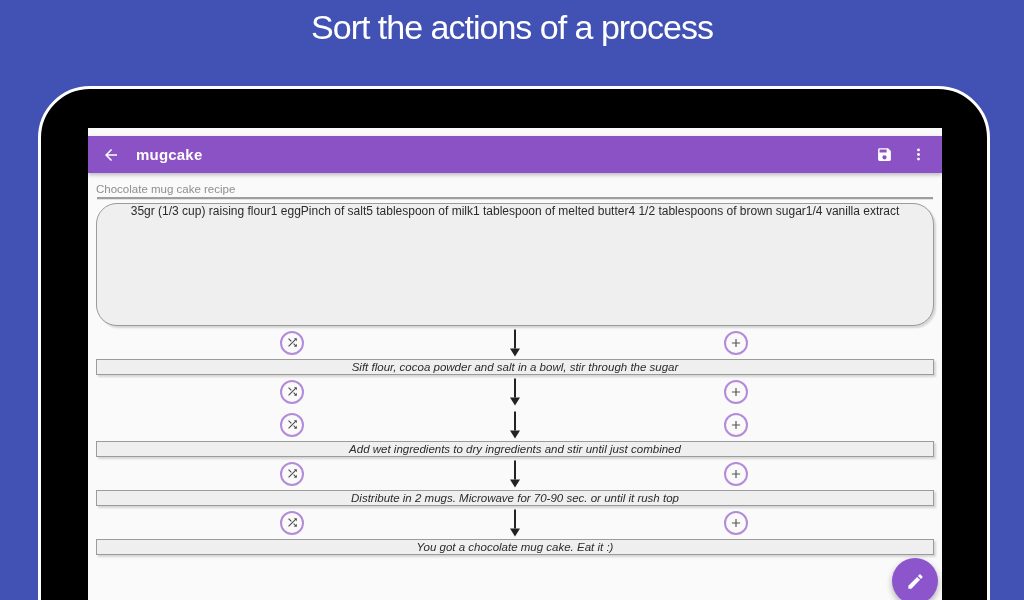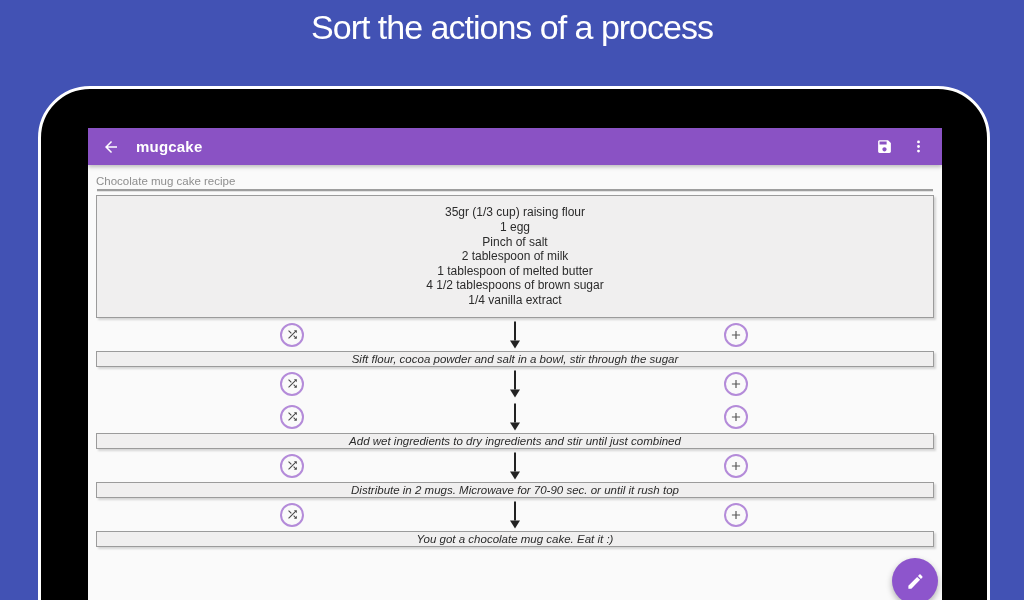--- a/index.html
+++ b/index.html
@@ -30,42 +30,42 @@
     background:#000;border:3px solid #fff;border-radius:52px;
   }
   .screen{
     position:absolute;left:88px;top:128px;width:854px;height:472px;
     background:var(--screen-bg);overflow:hidden;
   }
   .appbar{
     height:37px;background:var(--appbar-bg);
     display:flex;align-items:center;padding:15px 14px;
     box-shadow:0 2px 4px rgba(0,0,0,0.25);
-    position:relative;z-index:5;
+    position:relative;z-index:5;margin-top:8px;
   }
   .appbar .back{width:18px;height:18px;margin-right:16px;cursor:pointer;display:flex;align-items:center;}
   .appbar-title{color:#fff;font-size:15px;font-weight:700;letter-spacing:.2px;}
   .appbar .spacer{flex:1;}
   .appbar .action{width:20px;height:20px;display:flex;align-items:center;justify-content:center;cursor:pointer;}
   .appbar .action + .action{margin-left:14px;}
   .content{position:relative;padding:0 8px;}
   .recipe-title{
     margin-top:10px;
     color:#8e8e8e;font-size:11.5px;
   }
   .divider{height:3px;background:#9e9e9e;border-bottom:1px solid #e2e2e2;margin:2px 1px 0 1px;}
   .box{
     background:var(--box-bg);
     border:1px solid var(--box-border);
     box-shadow:2px 2px 2px rgba(0,0,0,0.15);
     width:100%;
   }
   .ingredients-box{
     margin-top:3px;height:123px;
-    display:flex;flex-direction:column;justify-content:center;
+    display:flex;flex-direction:row;justify-content:center;border-radius:21px;
   }
   .ing-line{
     text-align:center;font-size:12px;line-height:14.6px;color:var(--text-dark);
   }
   .connector{height:33px;position:relative;}
   .circle-btn{
     position:absolute;top:50%;transform:translateY(-50%);
     width:24px;height:24px;border-radius:50%;
     border:2px solid var(--ring);
     display:flex;align-items:center;justify-content:center;
@@ -126,21 +126,21 @@
   </div>
 
   <div class="content">
     <div class="recipe-title">Chocolate mug cake recipe</div>
     <div class="divider"></div>
     <div id="flow">
       <div class="box ingredients-box" id="ingredients-box">
           <div class="ing-line">35gr (1/3 cup) raising flour</div>
           <div class="ing-line">1 egg</div>
           <div class="ing-line">Pinch of salt</div>
-          <div class="ing-line">2 tablespoon of milk</div>
+          <div class="ing-line">5 tablespoon of milk</div>
           <div class="ing-line">1 tablespoon of melted butter</div>
           <div class="ing-line">4 1/2 tablespoons of brown sugar</div>
           <div class="ing-line">1/4 vanilla extract</div>
         </div>
     <div class="connector">
           <span class="circle-btn shuffle">
             <span style="display:flex;">
               <svg viewBox="0 0 24 24" width="13" height="13">
                 <path fill="#4a4a4a" d="M10.59 9.17 5.41 4 4 5.41l5.17 5.17 1.42-1.41zM14.5 4l2.04 2.04L4 18.59 5.41 20 17.96 7.46 20 9.5V4h-5.5zm.33 9.41-1.41 1.41 3.13 3.13L14.5 20H20v-5.5l-2.04 2.04-3.13-3.13z"></path>
               </svg>

